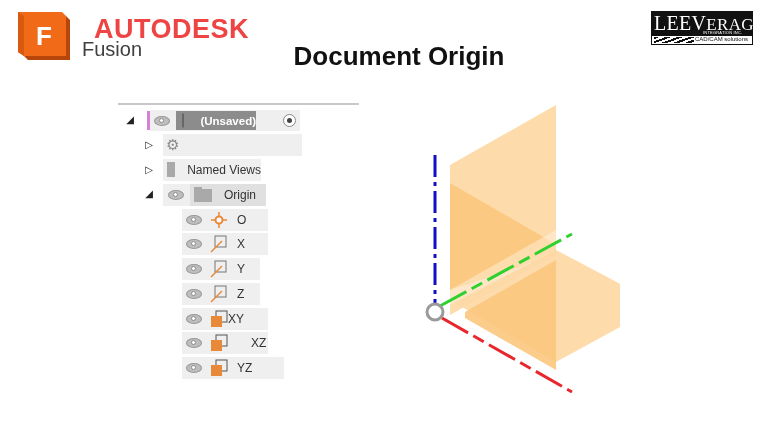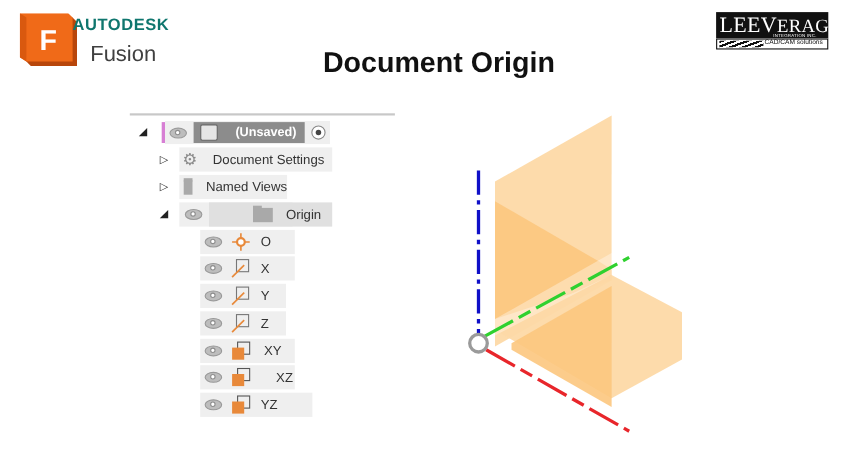--- a/index.html
+++ b/index.html
@@ -1,19 +1,19 @@
 <!DOCTYPE html>
 <html><head>
 <meta charset="utf-8">
 <style>
   html, body { margin:0; padding:0; }
   body { width:768px; height:432px; background:#ffffff; position:relative; overflow:hidden; font-family:"Liberation Sans", sans-serif; }
   .logo-af { position:absolute; left:18px; top:12px; width:240px; height:50px; }
   .af-icon { position:absolute; left:0; top:0; width:54px; height:50px; }
-  .af-word1 { position:absolute; left:48px; top:2px; font-weight:bold; font-size:15px; letter-spacing:0.5px; color:#0f766e; }
+  .af-word1 { position:absolute; left:76px; top:2px; font-weight:bold; font-size:27px; letter-spacing:0.5px; color:#ef4444; }
   .af-word2 { position:absolute; left:64px; top:26px; font-size:20px; color:#404040; }
   .page-title { position:absolute; left:0; width:798px; top:41px; text-align:center; font-weight:bold; font-size:26px; color:#111; }
   .lv-logo { position:absolute; left:651px; top:11px; width:102px; height:24px; background:#111; color:#fff; }
   .lv-main { position:absolute; left:3px; top:1px; font-size:17px; letter-spacing:0.3px; font-family:"Liberation Serif", serif; }
   .lv-main .big { font-size:20px; }
   .lv-sub { position:absolute; left:52px; top:19px; font-size:4px; letter-spacing:0.2px; }
   .lv-tag { position:absolute; left:0; top:24px; width:102px; height:10px; background:#fff; border:1px solid #111; box-sizing:border-box; }
   .lv-tag span { position:absolute; right:4px; top:0; font-size:6px; color:#111; }
   .lv-stripes { position:absolute; left:2px; top:1px; width:40px; height:6px; background:repeating-linear-gradient(160deg,#111 0 2px,#fff 2px 4px); }
 
@@ -21,21 +21,21 @@
   .tree { position:absolute; left:0; top:0; }
   .tri { position:absolute; font-size:10px; color:#222; width:12px; text-align:center; }
   .chip { position:absolute; height:22px; background:#efefef; display:flex; align-items:center; }
   .chip.dark { background:#e0e0e0; }
   .lbl { font-size:12px; color:#333; white-space:nowrap; }
   .eye { width:16px; height:10px; position:relative; }
   .eye:before { content:""; position:absolute; left:0; top:0; width:14px; height:8px; border:1px solid #999; border-radius:50%; background:#bdbdbd; }
   .eye:after { content:""; position:absolute; left:5px; top:2px; width:5px; height:5px; border-radius:50%; background:#fff; border:1px solid #8d8d8d; box-sizing:border-box;}
   .folder { width:18px; height:13px; background:#a9a9a9; position:relative; }
   .folder:before { content:""; position:absolute; left:0; top:-2px; width:8px; height:3px; background:#a9a9a9; }
-  .unsaved-block { position:absolute; left:176px; top:111px; width:101px; height:19px; background:#8c8c8c; display:flex; align-items:center; }
+  .unsaved-block { position:absolute; left:176px; top:111px; width:80px; height:19px; background:#8c8c8c; display:flex; align-items:center; }
   .unsaved-block .lbl { color:#fff; font-weight:bold; font-size:11.5px; }
   .comp-icon { width:14px; height:13px; background:#e6e6e6; border:1px solid #666; border-radius:2px; margin-left:6px; }
   .radio { position:absolute; left:279px; top:111px; width:20px; height:19px; background:#efefef; display:flex; align-items:center; justify-content:center; }
   .radio span { width:11px; height:11px; border-radius:50%; border:1px solid #888; background:#fff; position:relative; }
   .radio span:after { content:""; position:absolute; left:3px; top:3px; width:5px; height:5px; border-radius:50%; background:#444; }
   .pinkbar { position:absolute; left:147px; top:111px; width:3px; height:19px; background:#d77fd4; }
   .viewport { position:absolute; left:400px; top:95px; width:220px; height:310px; }
 </style>
 </head>
 <body>
@@ -76,34 +76,33 @@
     <span class="comp-icon"></span>
     <span class="lbl" style="margin-left:16px;">(Unsaved)</span>
   </div>
   <div class="radio">
       <span></span>
     </div>
 
   <div class="tri" style="left:143px;top:139px;">▷</div>
   <div class="chip" style="left:163px;top:134px;width:139px;">
     <span style="margin-left:3px;font-size:15px;color:#8a8a8a;">⚙</span>
-    <span class="lbl" style="margin-left:14px;">Document Settings</span>
   </div>
 
   <div class="tri" style="left:143px;top:164px;">▷</div>
   <div class="chip" style="left:163px;top:159px;width:98px;">
     <span class="folder" style="margin-left:4px;"></span>
     <span class="lbl" style="margin-left:12px;">Named Views</span>
   </div>
 
   <div class="tri" style="left:143px;top:188px;">◢</div>
   <div class="chip" style="left:163px;top:184px;width:103px;">
     <span class="eye" style="margin-left:5px;"></span>
   </div>
-  <div class="chip dark" style="left:190px;top:184px;width:76px;padding-left:36px;">
+  <div class="chip dark" style="left:190px;top:184px;width:76px;">
     <span class="folder" style="margin-left:4px;"></span>
     <span class="lbl" style="margin-left:12px;">Origin</span>
   </div>
 
   <div class="chip" style="left:182px;top:209px;width:86px;">
     <span class="eye" style="margin-left:4px;"></span>
     <svg width="18" height="18" style="margin-left:8px;" viewBox="0 0 18 18">
       <line x1="9" y1="1" x2="9" y2="17" stroke="#e8893a" stroke-width="1.5"></line>
         <line x1="1" y1="9" x2="17" y2="9" stroke="#e8893a" stroke-width="1.5"></line>
       <circle cx="9" cy="9" r="3.5" fill="#fff" stroke="#e8893a" stroke-width="2"></circle>
@@ -137,21 +136,21 @@
     </svg>
     <span class="lbl" style="margin-left:9px;">Z</span>
   </div>
 
   <div class="chip" style="left:182px;top:308px;width:86px;">
     <span class="eye" style="margin-left:4px;"></span>
     <svg width="18" height="18" style="margin-left:8px;" viewBox="0 0 18 18">
       <rect x="6" y="1" width="11" height="11" fill="none" stroke="#555" stroke-width="1"></rect>
         <rect x="1" y="6" width="11" height="11" fill="#e8893a"></rect>
     </svg>
-    <span class="lbl" style="margin-left:12px;">XY</span>
+    <span class="lbl" style="margin-left:0;">XY</span>
   </div>
 
   <div class="chip" style="left:182px;top:332px;width:86px;">
     <span class="eye" style="margin-left:4px;"></span>
     <svg width="18" height="18" style="margin-left:8px;" viewBox="0 0 18 18">
       <rect x="6" y="1" width="11" height="11" fill="none" stroke="#555" stroke-width="1"></rect>
         <rect x="1" y="6" width="11" height="11" fill="#e8893a"></rect>
     </svg>
     <span class="lbl" style="margin-left:23px;">XZ</span>
   </div>

